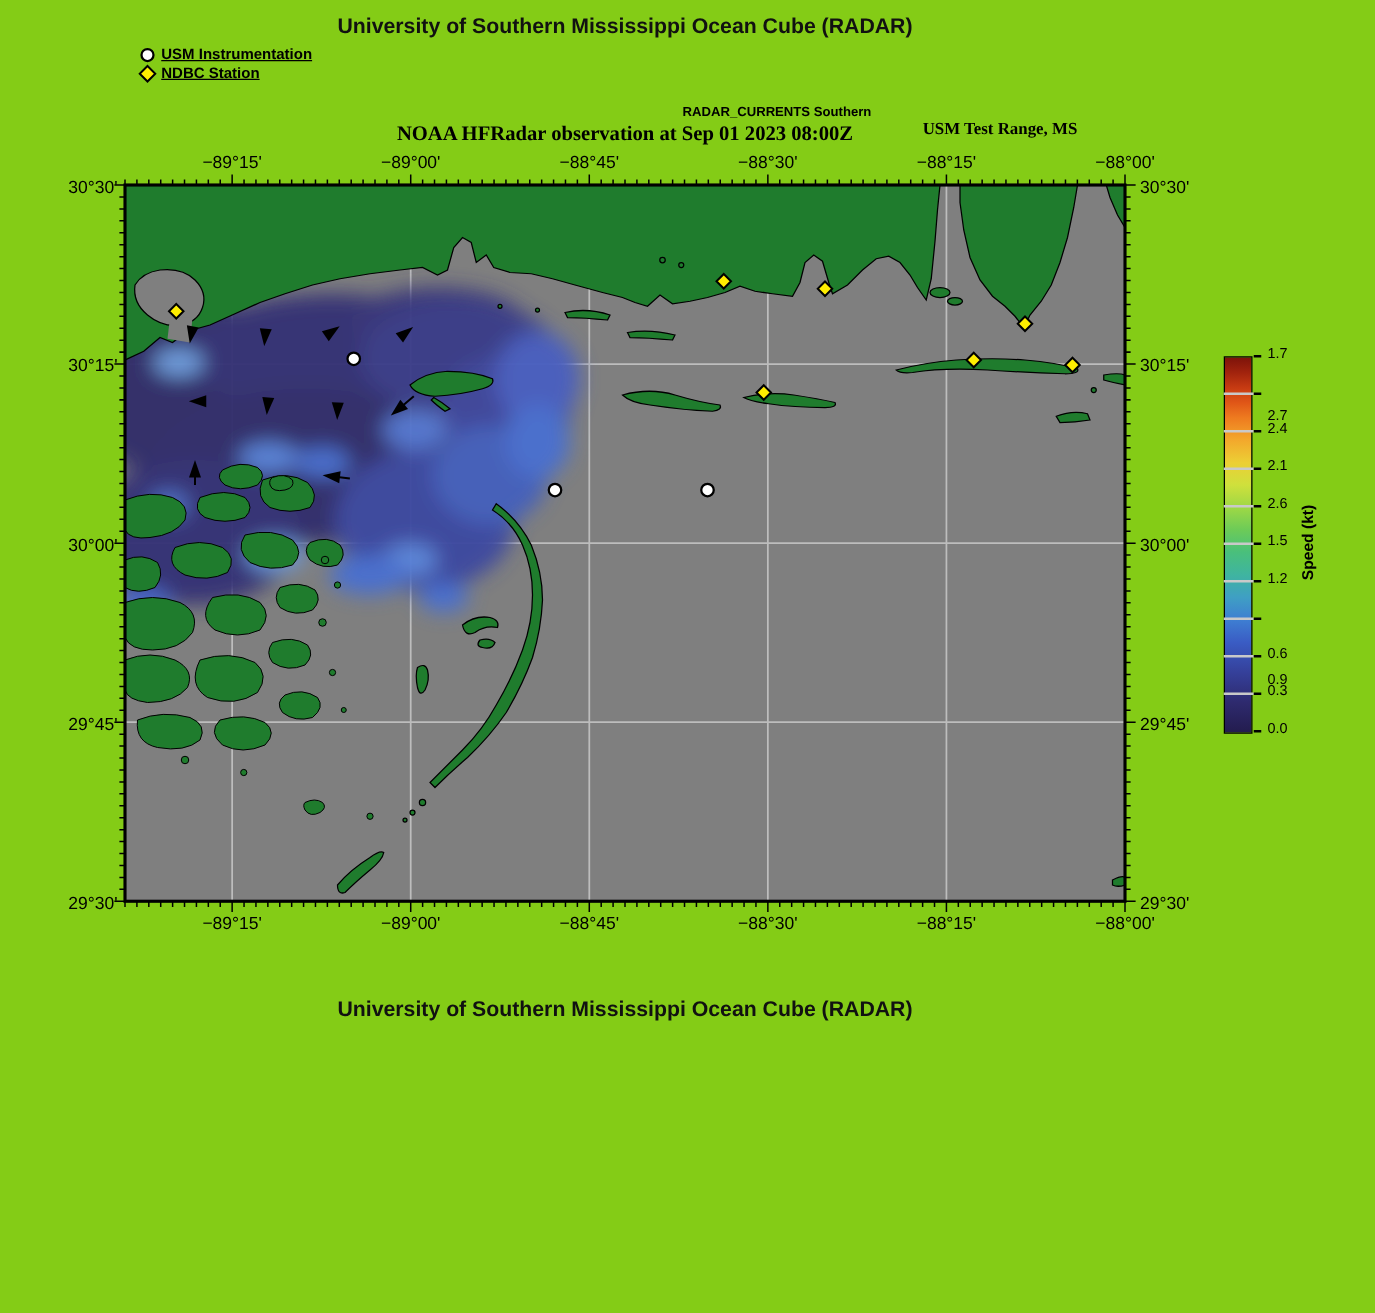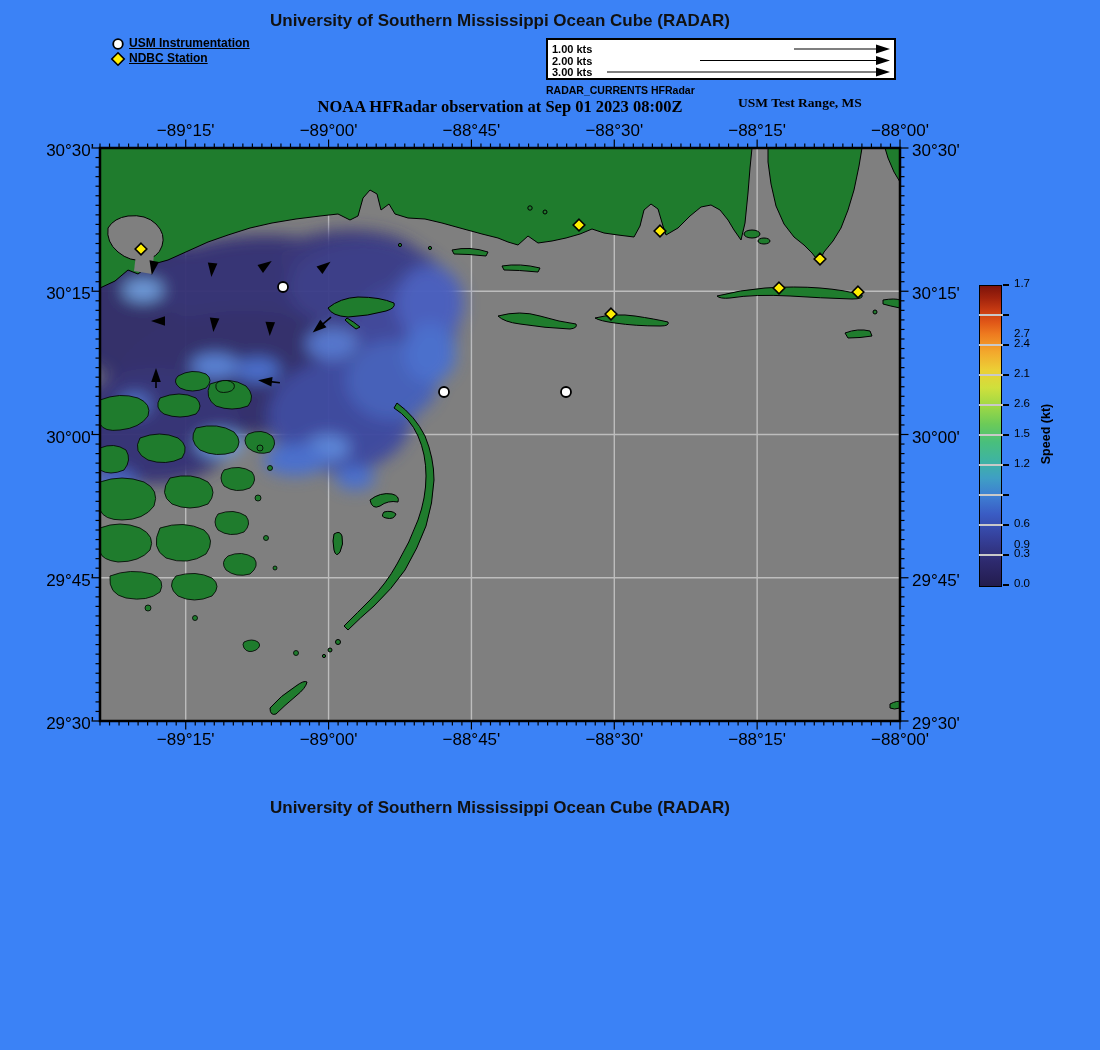--- a/index.html
+++ b/index.html
@@ -1,34 +1,34 @@
 <!DOCTYPE html>
 <html><head>
 <meta charset="utf-8">
 <style>
   html,body{margin:0;padding:0;background:#ffffff;}
-  .figure{position:relative;width:1100px;height:1050px;background:#3b82f6;
+  .figure{position:relative;width:1100px;height:1050px;background:#84cc16;
           font-family:"Liberation Sans",sans-serif;overflow:hidden;}
   .abs{position:absolute;}
   .title{left:100px;top:11px;width:800px;text-align:center;
          font-size:17px;font-weight:bold;color:#111;}
   .bottom-title{left:100px;top:798px;width:800px;text-align:center;
          font-size:17px;font-weight:bold;color:#111;}
   .legend{left:110px;top:36px;}
   .legend-row{display:flex;align-items:flex-start;height:15px;text-decoration:underline;}
   .legend-row svg{display:block;margin-right:3px;}
   .legend-label{font-size:12px;font-weight:bold;color:#000;line-height:15px;}
   .vecbox{left:546px;top:38px;width:350px;height:42px;border:2px solid #000;
           background:#fff;box-sizing:border-box;}
   .vec-caption{left:546px;top:84px;font-size:10.5px;font-weight:bold;color:#000;}
   .range-label{left:700px;top:95px;width:200px;text-align:center;
           font-family:"Liberation Serif",serif;font-size:13.5px;font-weight:bold;color:#000;}
   .subtitle{left:100px;top:97px;width:800px;text-align:center;
           font-family:"Liberation Serif",serif;font-size:16.5px;font-weight:bold;color:#000;}
-  .ticklabel{position:absolute;font-size:17px;color:#000;white-space:nowrap;}
+  .ticklabel{position:absolute;font-size:14px;color:#000;white-space:nowrap;}
   .cbar{left:979px;top:285px;width:21px;height:300px;border:1.5px solid #000;box-sizing:content-box;}
   .cbar-line{position:absolute;left:979px;width:24px;height:1.5px;background:#c9c9c9;}
   .cbar-tick{position:absolute;left:1003px;width:6px;height:1.5px;background:#000;}
   .cbar-label{position:absolute;left:1014px;width:40px;font-size:11.5px;color:#000;}
   .cbar-title{left:1006px;top:427px;width:80px;text-align:center;font-size:12.5px;
           font-weight:bold;color:#000;transform:rotate(-90deg);transform-origin:center;}
 </style>
 </head>
 <body>
 
@@ -44,34 +44,21 @@
       <span class="legend-label">USM Instrumentation</span>
     </div>
     <div class="legend-row">
       <svg width="16" height="16">
         <path d="M8,1.8 L14.2,8 L8,14.2 L1.8,8 Z" fill="#ffee00" stroke="#000" stroke-width="1.6"></path>
       </svg>
       <span class="legend-label">NDBC Station</span>
     </div>
   </div>
 
-  <div class="abs vecbox">
-    <svg id="vecbox-svg" width="346" height="38">
-        <text x="4" y="13" font-size="11" font-weight="bold" font-family="&quot;Liberation Sans&quot;,sans-serif">1.00 kts</text>
-        <line x1="246" y1="9" x2="330" y2="9" stroke="#000" stroke-width="1.2"></line>
-        <path d="M342,9 L328,4.5 L328,13.5 Z" fill="#000"></path>
-        <text x="4" y="24.5" font-size="11" font-weight="bold" font-family="&quot;Liberation Sans&quot;,sans-serif">2.00 kts</text>
-        <line x1="152" y1="20.5" x2="330" y2="20.5" stroke="#000" stroke-width="1.2"></line>
-        <path d="M342,20.5 L328,16 L328,25 Z" fill="#000"></path>
-        <text x="4" y="36" font-size="11" font-weight="bold" font-family="&quot;Liberation Sans&quot;,sans-serif">3.00 kts</text>
-        <line x1="59" y1="32" x2="330" y2="32" stroke="#000" stroke-width="1.2"></line>
-        <path d="M342,32 L328,27.5 L328,36.5 Z" fill="#000"></path>
-      </svg>
-  </div>
-  <div class="abs vec-caption">RADAR_CURRENTS HFRadar</div>
+  <div class="abs vec-caption">RADAR_CURRENTS Southern</div>
 
   <div class="abs range-label">USM Test Range, MS</div>
   <div class="abs subtitle">NOAA HFRadar observation at Sep 01 2023 08:00Z</div>
 
   <svg id="map-svg" class="abs" style="left:86px;top:134px;" width="828" height="601">
     <defs>
       <clipPath id="mapclip">
           <rect x="0" y="0" width="800" height="573"></rect>
         </clipPath>
       <filter id="blobblur" x="-30%" y="-30%" width="160%" height="160%">

